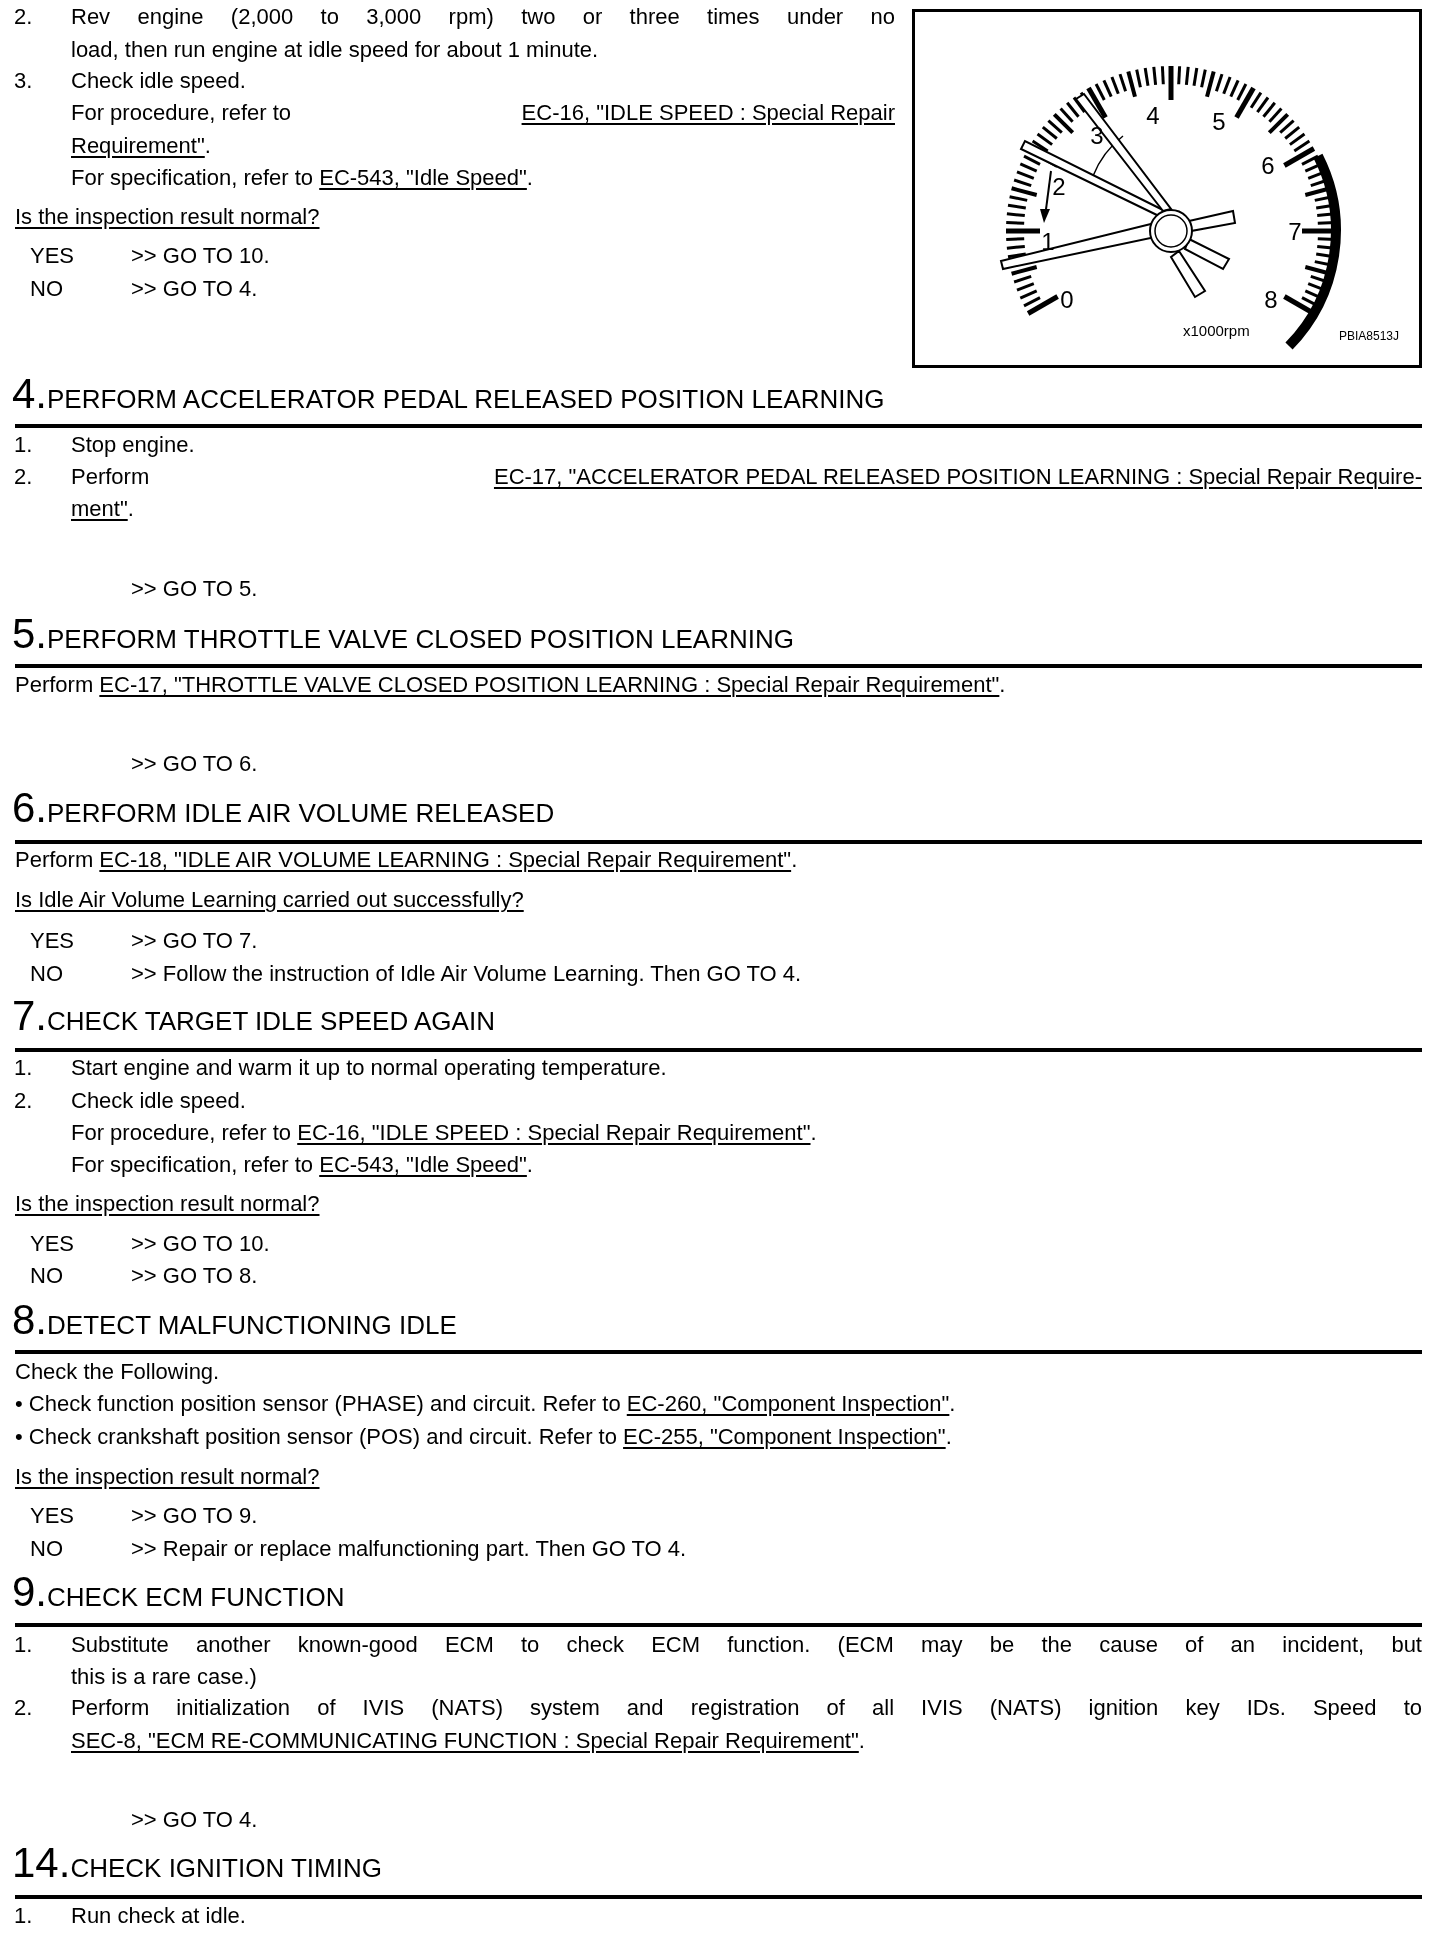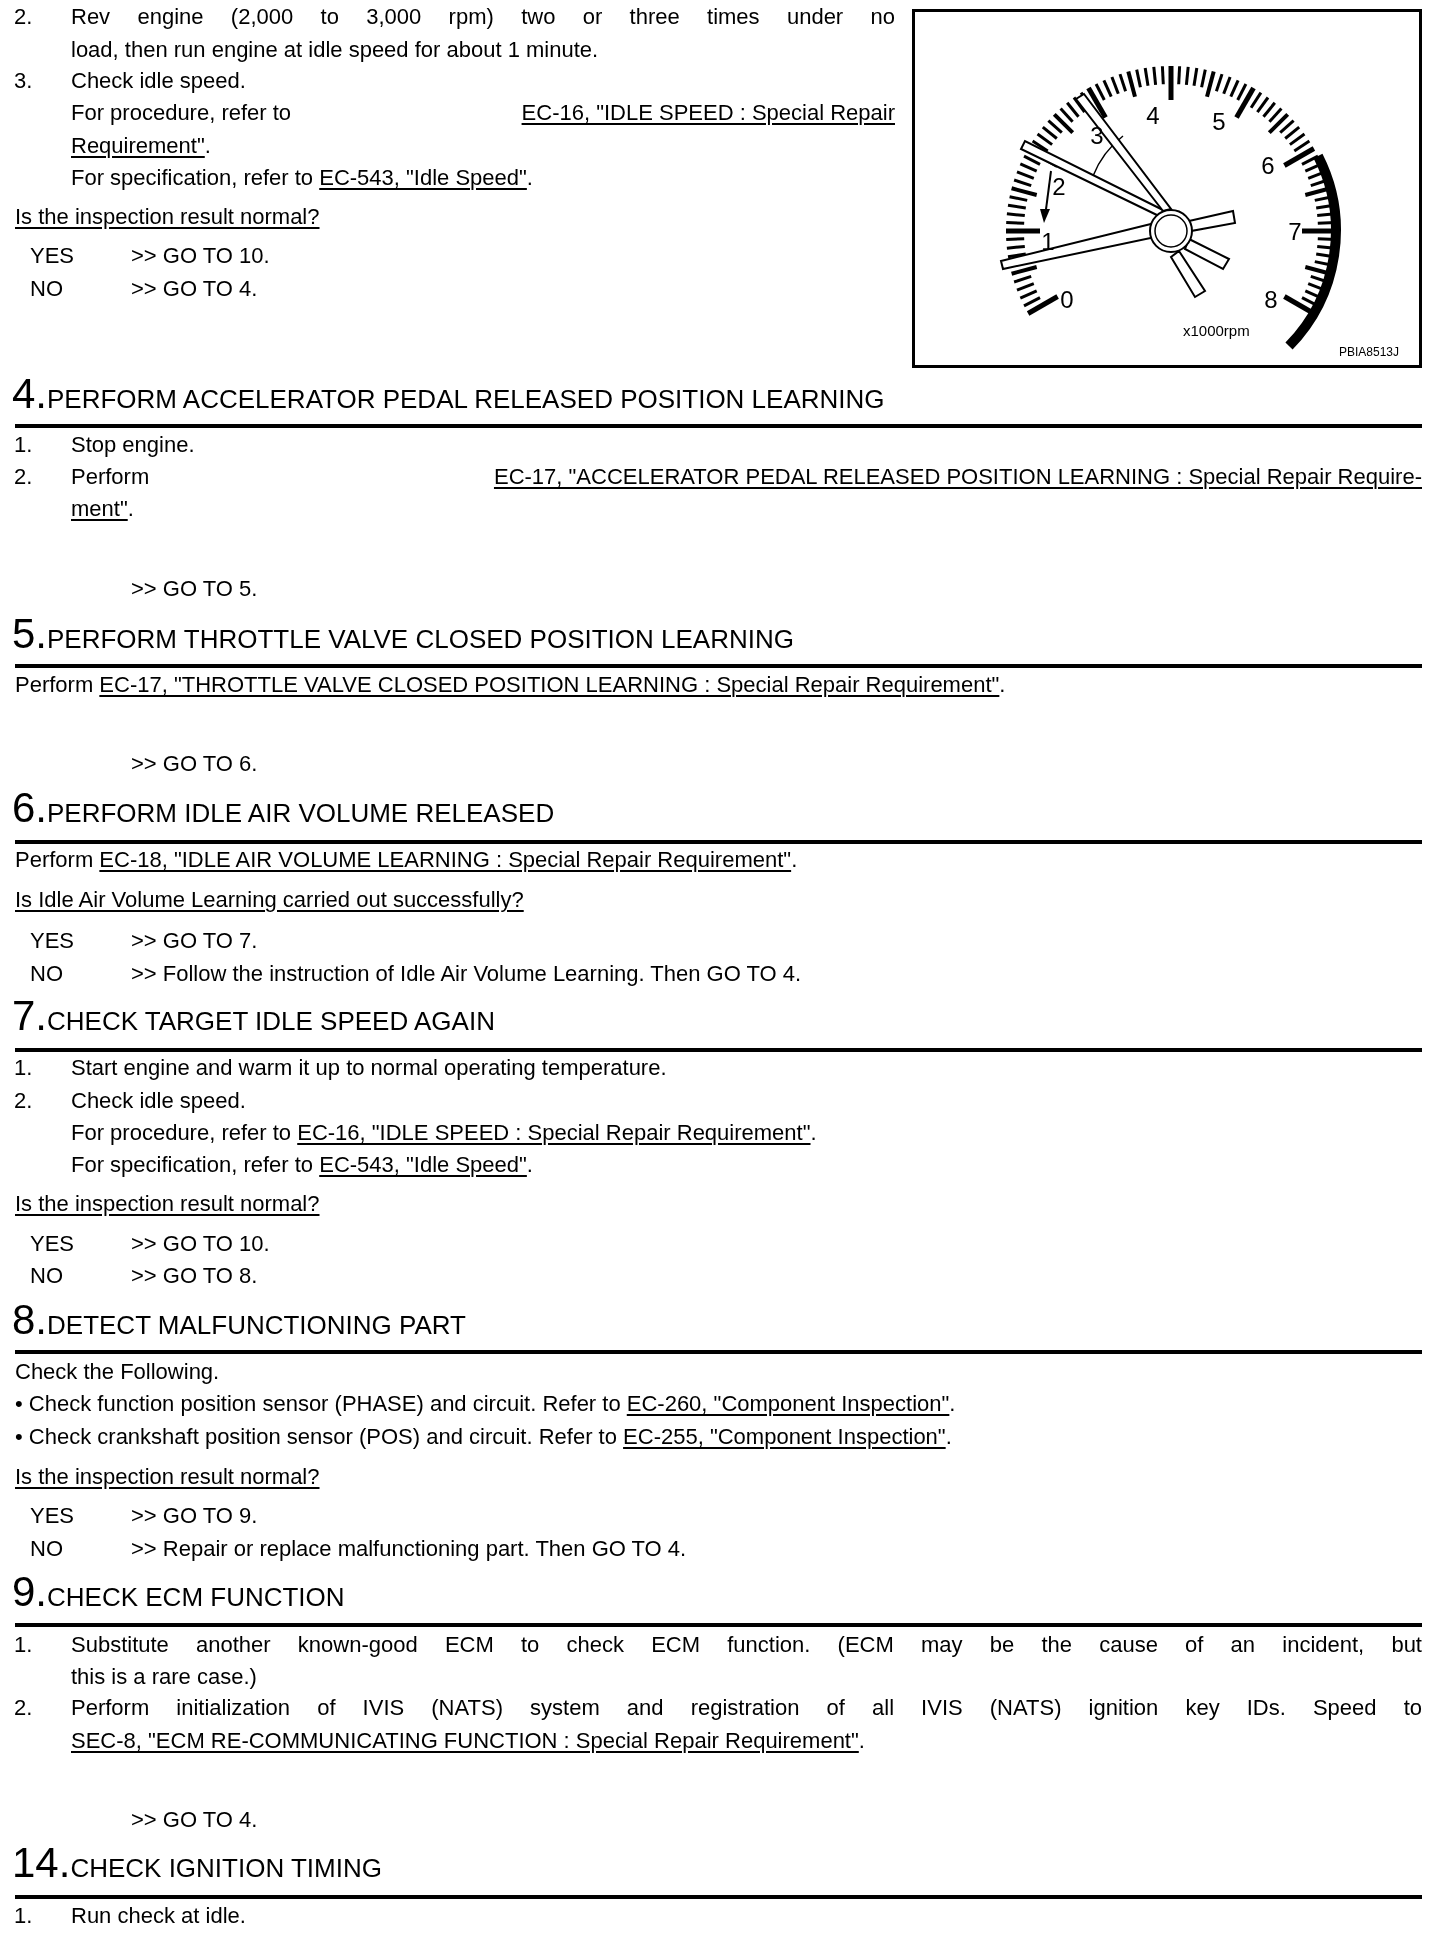--- a/index.html
+++ b/index.html
@@ -15,21 +15,21 @@
   .link { text-decoration: underline; text-underline-offset: 3px; text-decoration-thickness: 2px; }
   .head { position: absolute; left: 12px; white-space: nowrap; height: 44px; }
   .head .hn { font-size: 42px; line-height: 44px; vertical-align: baseline; }
   .head .ht { font-size: 26px; line-height: 44px; letter-spacing: 0px; }
   .rule { position: absolute; left: 15px; width: 1407px; height: 4px; background: #000; }
   .bullet { position: absolute; left: 15px; }
   .justify { text-align: justify; text-align-last: justify; }
   #figure { position: absolute; left: 912px; top: 9px; width: 504px; height: 353px;
             border: 3px solid #000; background: #fff; }
   #figure svg { position: absolute; left: 0; top: 0; }
-  .fig-id { position: absolute; right: 20px; bottom: 6px; font-size: 12px; }
+  .fig-id { position: absolute; right: 20px; bottom: 22px; font-size: 12px; }
   .fig-unit { position: absolute; left: 232px; top: 310px; font-size: 15px; margin-left: 36px; }
 </style>
 </head>
 <body>
 
 <div>
   <span class="ln num" style="top:1px">2.</span>
   <span class="ln txt justify" style="top:1px;width:824px">Rev engine (2,000 to 3,000 rpm) two or three times under no</span>
   <span class="ln txt" style="top:34px">load, then run engine at idle speed for about 1 minute.</span>
 </div>
@@ -215,21 +215,21 @@
 <span class="ln txt" style="top:1085px">Check idle speed.</span>
 <span class="ln txt" style="top:1117px"><span>For procedure, refer to </span><span class="link">EC-16, "IDLE SPEED : Special Repair Requirement"</span><span>.</span></span>
 <span class="ln txt" style="top:1149px"><span>For specification, refer to </span><span class="link">EC-543, "Idle Speed"</span><span>.</span></span>
 <span class="ln q" style="top:1188px">Is the inspection result normal?</span>
 <span class="ln ans" style="top:1228px">YES</span>
 <span class="ln go" style="top:1228px">&gt;&gt; GO TO 10.</span>
 <span class="ln ans" style="top:1260px">NO</span>
 <span class="ln go" style="top:1260px">&gt;&gt; GO TO 8.</span>
 
 <div class="head" style="top:1298px">
-  <span class="hn">8.</span><span class="ht">DETECT MALFUNCTIONING PART</span>
+  <span class="hn">8.</span><span class="ht">DETECT MALFUNCTIONING IDLE</span>
 </div>
 <div class="rule" style="top:1350px"></div>
 <span class="ln plain" style="top:1356px">Check the Following.</span>
 <span class="ln bullet" style="top:1388px"><span>•</span> <span>Check function position sensor (PHASE) and circuit. Refer to </span><span class="link">EC-260, "Component Inspection"</span><span>.</span></span>
 <span class="ln bullet" style="top:1421px"><span>•</span> <span>Check crankshaft position sensor (POS) and circuit. Refer to </span><span class="link">EC-255, "Component Inspection"</span><span>.</span></span>
 <span class="ln q" style="top:1461px">Is the inspection result normal?</span>
 <span class="ln ans" style="top:1500px">YES</span>
 <span class="ln go" style="top:1500px">&gt;&gt; GO TO 9.</span>
 <span class="ln ans" style="top:1533px">NO</span>
 <span class="ln go" style="top:1533px">&gt;&gt; Repair or replace malfunctioning part. Then GO TO 4.</span>

